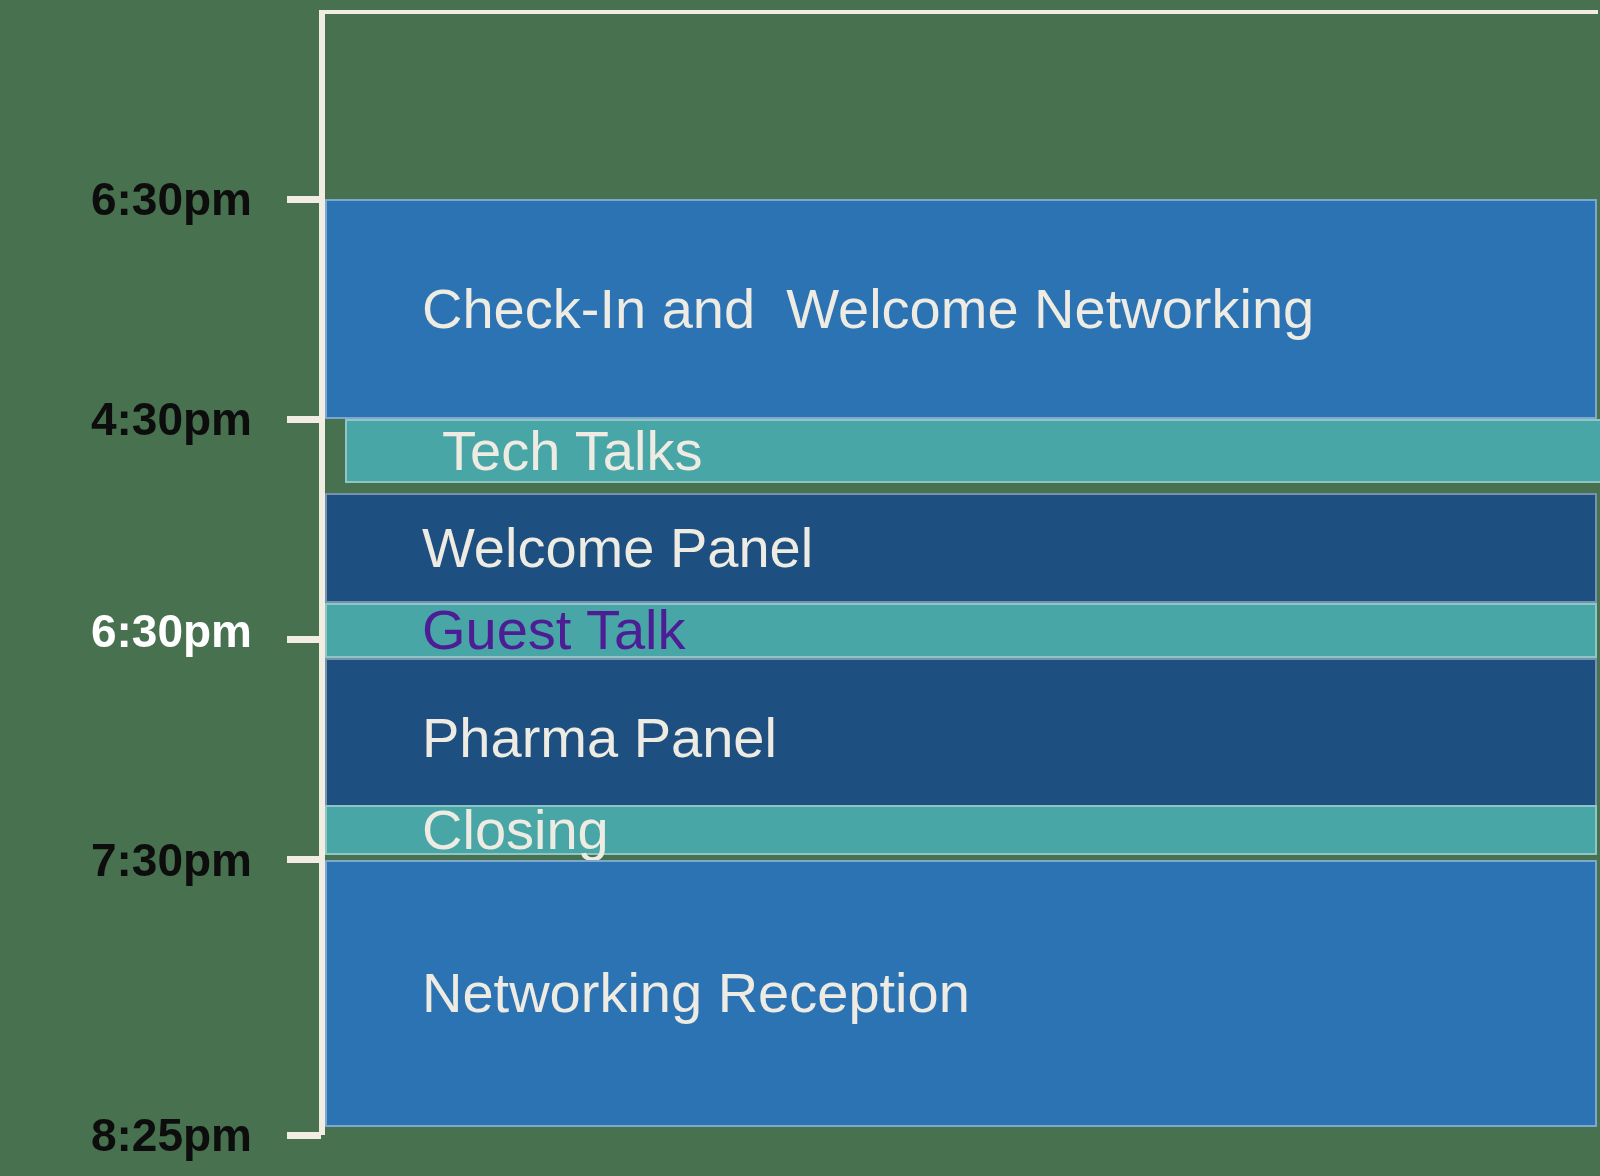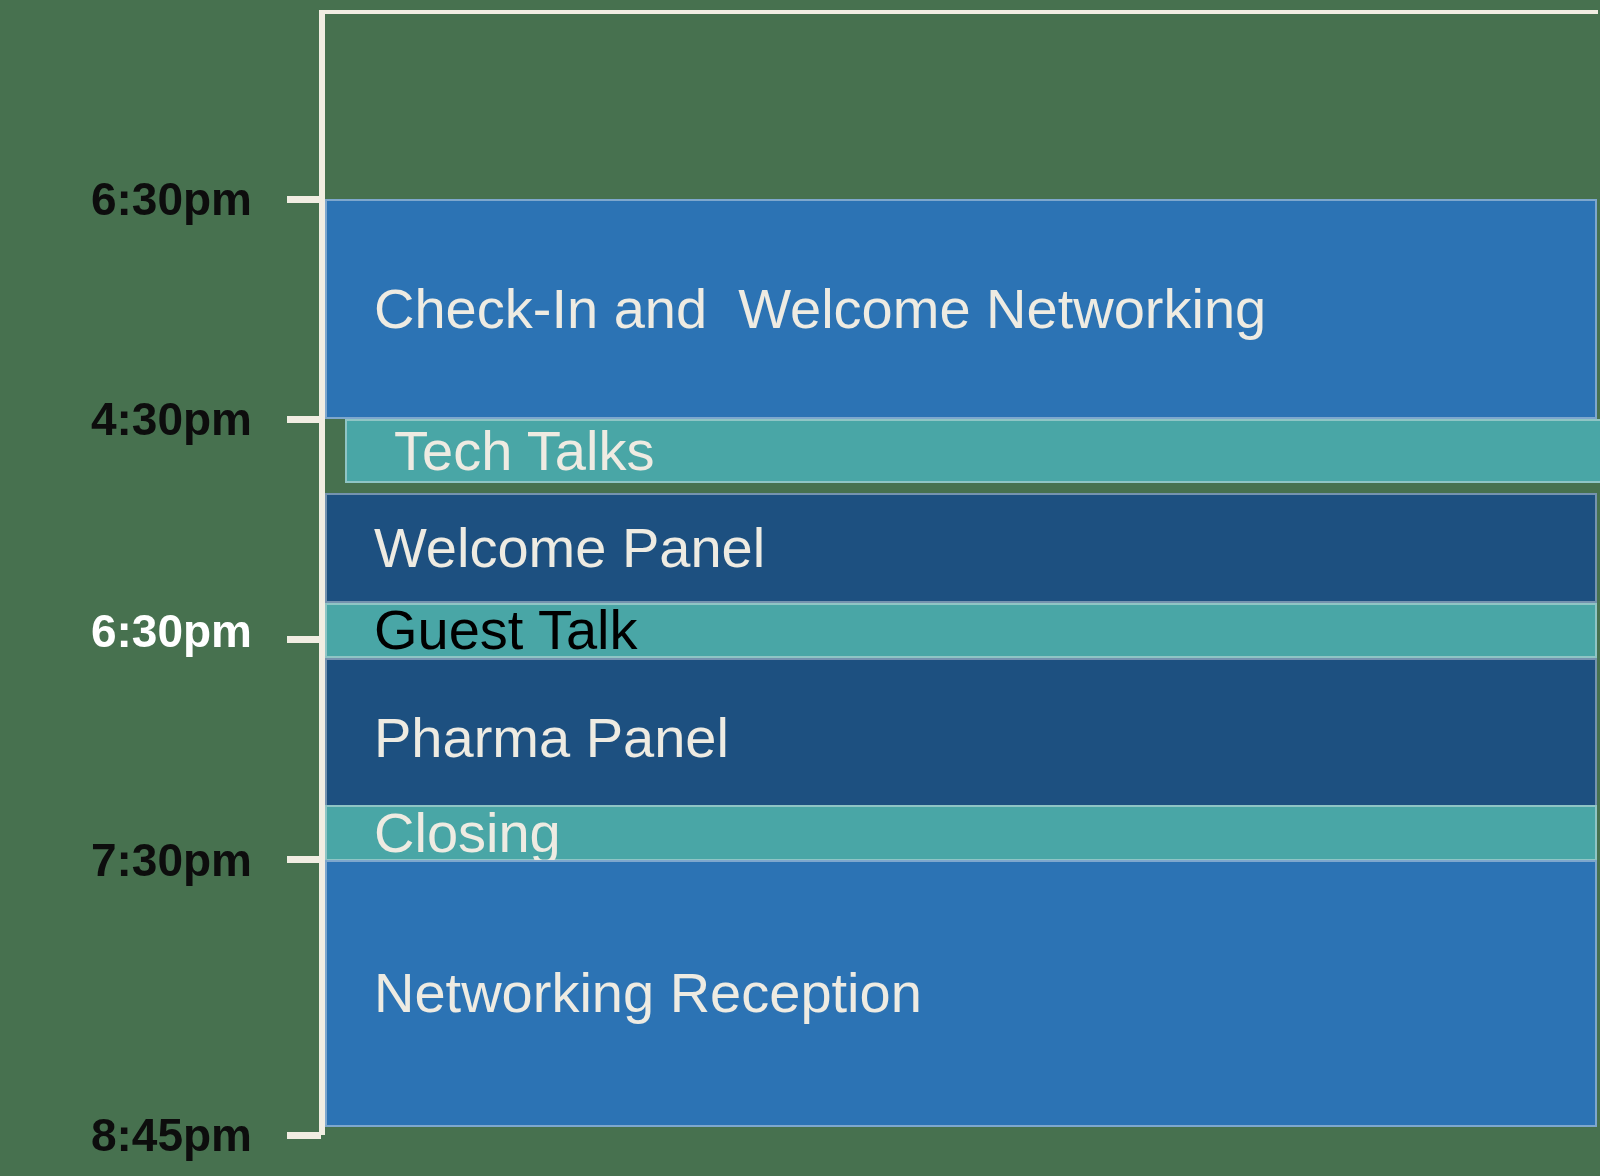--- a/index.html
+++ b/index.html
@@ -58,20 +58,21 @@
     transform: translateY(-50%);
   }
   .event-bar {
     position: absolute;
     left: 325px;
     width: 1272px;
     box-sizing: border-box;
     border: 2px solid rgba(240, 240, 240, 0.42);
     display: flex;
     align-items: center;
+    padding-left: 48px;
   }
   .event-label {
     padding-left: 47px;
     font-size: 56px;
     font-weight: 300;
     line-height: 1;
     white-space: pre;
   }
 </style>
 </head>
@@ -83,38 +84,38 @@
   <div id="ticks">
       <div class="tick-mark" style="top: 195.5px; background: rgb(241, 237, 226);"></div>
       <div class="tick-label" style="top: 199px; color: rgb(13, 13, 13);">6:30pm</div>
       <div class="tick-mark" style="top: 415.735px; background: rgb(241, 237, 226);"></div>
       <div class="tick-label" style="top: 419.235px; color: rgb(13, 13, 13);">4:30pm</div>
       <div class="tick-mark" style="top: 635.971px; background: rgb(241, 237, 226);"></div>
       <div class="tick-label" style="top: 631px; color: #ffffff;">6:30pm</div>
       <div class="tick-mark" style="top: 856.206px; background: rgb(241, 237, 226);"></div>
       <div class="tick-label" style="top: 859.706px; color: rgb(13, 13, 13);">7:30pm</div>
       <div class="tick-mark" style="top: 1131.5px; background: rgb(241, 237, 226);"></div>
-      <div class="tick-label" style="top: 1135px; color: rgb(13, 13, 13);">8:45pm</div>
+      <div class="tick-label" style="top: 1135px; color: rgb(13, 13, 13);">8:25pm</div>
     </div>
   <div id="bars">
       <div class="event-bar" style="top: 199px; height: 220.235px; background: rgb(44, 115, 180);">
         <span class="event-label" style="color: rgb(238, 235, 226);">Check-In and  Welcome Networking</span>
       </div>
       <div class="event-bar" style="top: 419.235px; height: 64px; background: rgb(73, 166, 166); margin-left: 20px;">
         <span class="event-label" style="color: rgb(238, 235, 226);">Tech Talks</span>
       </div>
       <div class="event-bar" style="top: 492.647px; height: 110.118px; background: rgb(29, 80, 128);">
         <span class="event-label" style="color: rgb(238, 235, 226);">Welcome Panel</span>
       </div>
       <div class="event-bar" style="top: 602.765px; height: 55.0588px; background: rgb(73, 166, 166);">
-        <span class="event-label" style="color: #000000;">Guest Talk</span>
+        <span class="event-label" style="color: #4c1d95;">Guest Talk</span>
       </div>
       <div class="event-bar" style="top: 657.824px; height: 160px; background: rgb(29, 80, 128);">
         <span class="event-label" style="color: rgb(238, 235, 226);">Pharma Panel</span>
       </div>
-      <div class="event-bar" style="top: 804.647px; height: 56px; background: rgb(73, 166, 166);">
+      <div class="event-bar" style="top: 804.647px; height: 50px; background: rgb(73, 166, 166);">
         <span class="event-label" style="color: rgb(238, 235, 226);">Closing</span>
       </div>
       <div class="event-bar" style="top: 859.706px; height: 267px; background: rgb(44, 115, 180);">
         <span class="event-label" style="color: rgb(238, 235, 226);">Networking Reception</span>
       </div>
     </div>
 </div>
 
 </body></html>

